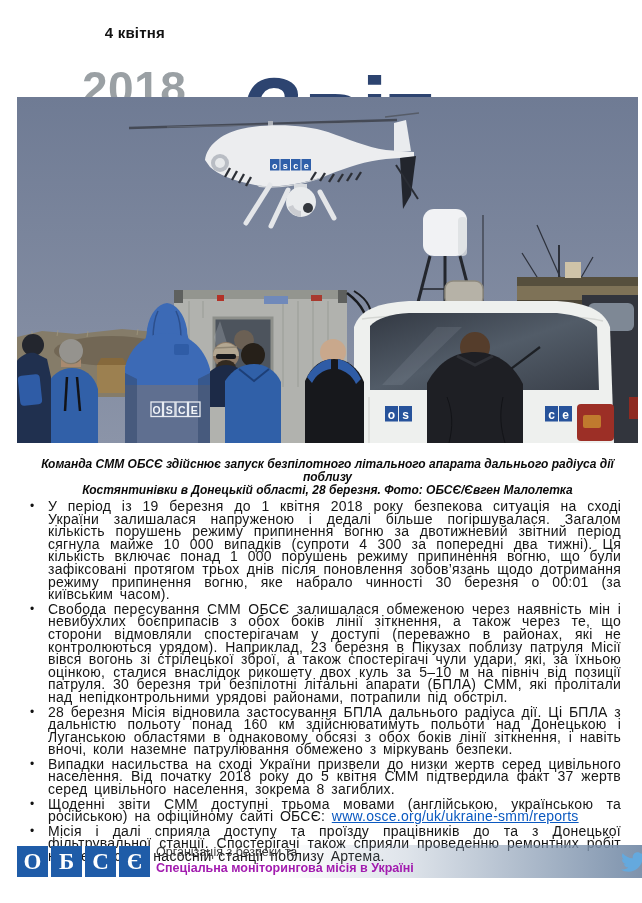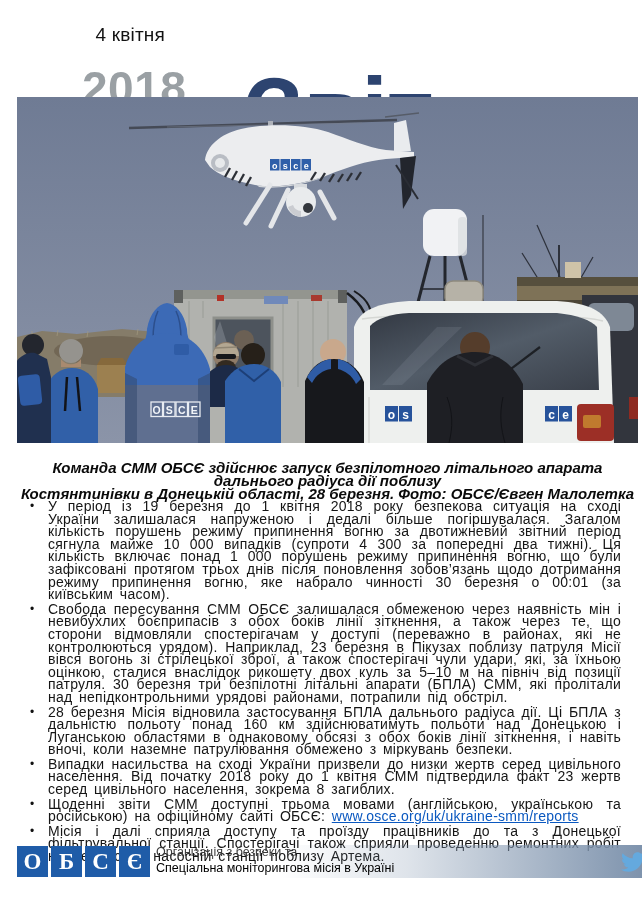--- a/index.html
+++ b/index.html
@@ -1,32 +1,32 @@
 <!DOCTYPE html>
 <html><head>
 <meta charset="utf-8">
 <style>
   html,body{margin:0;padding:0;background:#ffffff;}
   .page{position:relative;width:642px;height:903px;background:#ffffff;overflow:hidden;
         font-family:"Liberation Sans",sans-serif;}
 
   
   .date-day{position:absolute;left:83px;top:24px;width:82px;text-align:right;
-            font-size:19px;font-weight:normal;color:#131313;letter-spacing:0.2px;}
+            font-size:15px;font-weight:bold;color:#131313;letter-spacing:0.2px;}
   .date-year{position:absolute;left:82px;top:37px;font-size:46px;font-weight:bold;
              color:#9aa0a4;line-height:1;letter-spacing:0.5px;margin-top:28px;}
   .report-title{position:absolute;left:244px;top:0px;font-size:96px;font-weight:bold;
                 color:#2d4470;line-height:96px;letter-spacing:-1px;}
 
   
   .photo{position:absolute;left:17px;top:97px;width:621px;height:346px;overflow:hidden;}
   .photo svg{display:block;}
 
   .caption{position:absolute;left:17px;top:446px;width:621px;text-align:center;
-           font-size:15px;line-height:13px;font-style:italic;font-weight:bold;color:#0a0a0a;}
+           font-size:12px;line-height:13px;font-style:italic;font-weight:bold;color:#0a0a0a;}
 
   
   .heading-bar{position:absolute;left:17px;top:475px;width:625px;height:22px;
                background:linear-gradient(to right,#ffffff 0%,#ffffff 38%,#93a2b6 92%,#8d9cb1 100%);}
   .heading-bar h2{margin:0;padding:1px 0 0 3px;font-size:17.5px;line-height:21px;font-weight:bold;
                   color:#3a4e73;letter-spacing:2.2px;word-spacing:7px;}
 
   
   .facts{position:absolute;left:17px;top:500px;width:604px;margin:0;padding:0;list-style:none;
          font-size:14px;line-height:12.6px;letter-spacing:0.25px;word-spacing:2.5px;
@@ -39,21 +39,21 @@
   .footer-bar{position:absolute;left:280px;top:845px;width:362px;height:33px;
               background:linear-gradient(to right,rgba(126,147,173,0) 0%,rgba(126,147,173,0.25) 35%,#7e93ad 100%);
               z-index:0;}
   .twitter{position:absolute;right:-3px;top:5px;width:24px;height:24px;}
   .osce-logo{position:absolute;left:17px;top:846px;display:flex;gap:3px;z-index:1;}
   .osce-logo .sq{width:31px;height:31px;background:#1f5ca8;color:#ffffff;
                  font-family:"Liberation Serif",serif;font-weight:bold;font-size:23px;
                  display:flex;align-items:center;justify-content:center;}
   .org-text{position:absolute;left:156px;top:845px;z-index:1;
             font-size:12.5px;line-height:15.5px;color:#3c3c3c;}
-  .org-text .b{font-weight:normal;color:#000000;text-align:center;}
+  .org-text .b{font-weight:bold;color:#a21caf;text-align:center;}
 </style>
 </head>
 <body>
 
 <div class="page">
 
   <div class="date-day">4 квітня</div>
   <div class="date-year">2018</div>
   <h1 class="report-title">Звіт</h1>
 
@@ -285,21 +285,21 @@
   <p class="caption">
     <span>Команда СММ ОБСЄ здійснює запуск безпілотного літального апарата дальнього радіуса дії поблизу</span><br>
     <span>Костянтинівки в Донецькій області, 28 березня. Фото: ОБСЄ/Євген Малолетка</span>
   </p>
 
 
   <ul class="facts">
     <li>У період із 19 березня до 1 квітня 2018 року безпекова ситуація на сході України залишалася напруженою і дедалі більше погіршувалася. Загалом кількість порушень режиму припинення вогню за двотижневий звітний період сягнула майже 10 000 випадків (супроти 4 300 за попередні два тижні). Ця кількість включає понад 1 000 порушень режиму припинення вогню, що були зафіксовані протягом трьох днів після поновлення зобов’язань щодо дотримання режиму припинення вогню, яке набрало чинності 30 березня о 00:01 (за київським часом).</li>
     <li>Свобода пересування СММ ОБСЄ залишалася обмеженою через наявність мін і невибухлих боєприпасів з обох боків лінії зіткнення, а також через те, що сторони відмовляли спостерігачам у доступі (переважно в районах, які не контролюються урядом). Наприклад, 23 березня в Пікузах поблизу патруля Місії вівся вогонь зі стрілецької зброї, а також спостерігачі чули удари, які, за їхньою оцінкою, сталися внаслідок рикошету двох куль за 5–10 м на північ від позиції патруля. 30 березня три безпілотні літальні апарати (БПЛА) СММ, які пролітали над непідконтрольними урядові районами, потрапили під обстріл.</li>
     <li>28 березня Місія відновила застосування БПЛА дальнього радіуса дії. Ці БПЛА з дальністю польоту понад 160 км здійснюватимуть польоти над Донецькою і Луганською областями в однаковому обсязі з обох боків лінії зіткнення, і навіть вночі, коли наземне патрулювання обмежено з міркувань безпеки.</li>
-    <li>Випадки насильства на сході України призвели до низки жертв серед цивільного населення. Від початку 2018 року до 1 квітня СММ підтвердила факт 23 жертв серед цивільного населення, зокрема 8 загиблих.</li>
+    <li>Випадки насильства на сході України призвели до низки жертв серед цивільного населення. Від початку 2018 року до 5 квітня СММ підтвердила факт 37 жертв серед цивільного населення, зокрема 8 загиблих.</li>
     <li>
       <span>Щоденні звіти СММ доступні трьома мовами (англійською, українською та російською) на офіційному сайті ОБСЄ: </span><a href="#">www.osce.org/uk/ukraine-smm/reports</a>
     </li>
     <li>Місія і далі сприяла доступу та проїзду працівників до та з Донецької фільтрувальної станції. Спостерігачі також сприяли проведенню ремонтних робіт на Петрівській насосній станції поблизу Артема.</li>
   </ul>
 
   <div class="footer-bar">
     <svg class="twitter" viewBox="0 0 24 24">
       <path fill="#64a9de" d="M23.954 4.569c-.885.389-1.83.654-2.825.775 1.014-.611 1.794-1.574 2.163-2.723-.951.555-2.005.959-3.127 1.184-.896-.959-2.173-1.559-3.591-1.559-2.717 0-4.92 2.203-4.92 4.917 0 .39.045.765.127 1.124C7.691 8.094 4.066 6.13 1.64 3.161c-.427.722-.666 1.561-.666 2.475 0 1.71.87 3.213 2.188 4.096-.807-.026-1.566-.248-2.228-.616v.061c0 2.385 1.693 4.374 3.946 4.827-.413.111-.849.171-1.296.171-.314 0-.615-.03-.916-.086.631 1.953 2.445 3.377 4.604 3.417-1.68 1.319-3.809 2.105-6.102 2.105-.39 0-.779-.023-1.17-.067 2.189 1.394 4.768 2.209 7.557 2.209 9.054 0 13.999-7.496 13.999-13.986 0-.209 0-.42-.015-.63.961-.689 1.8-1.56 2.46-2.548z"></path>
     </svg>

